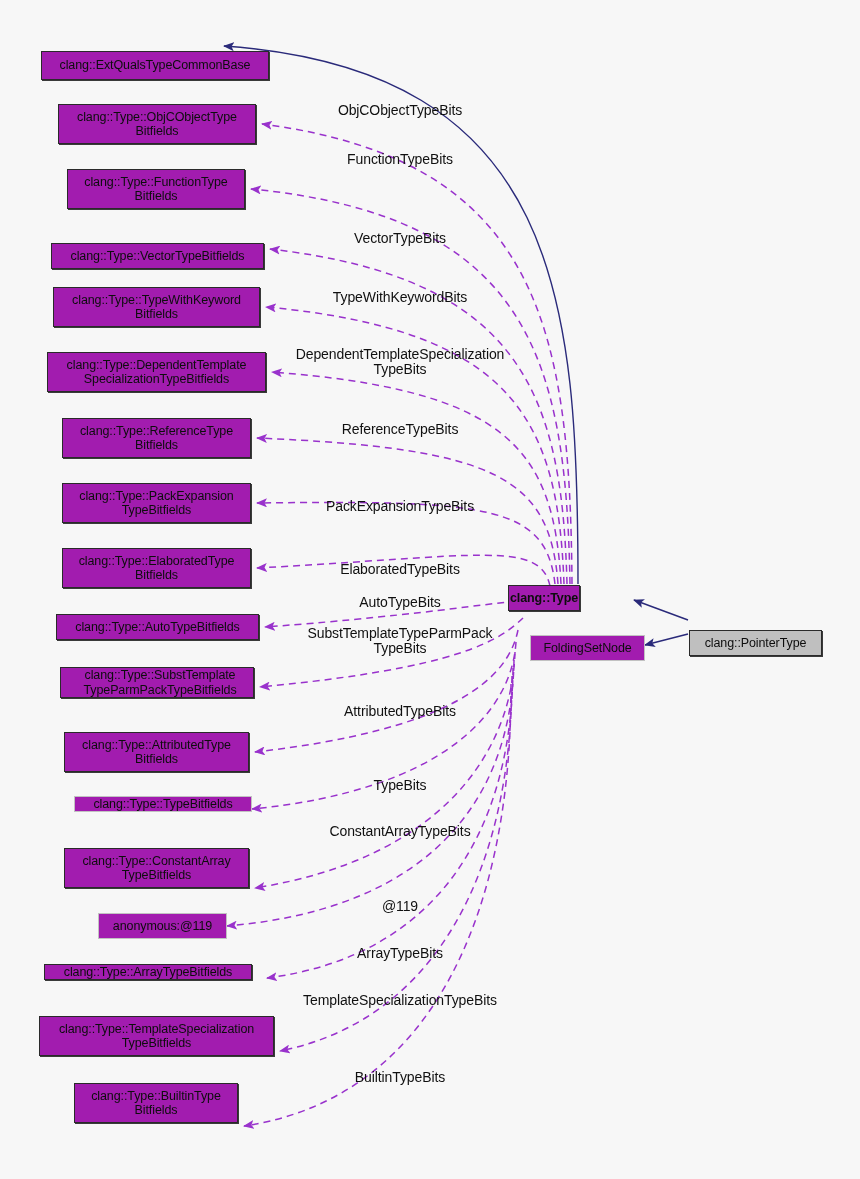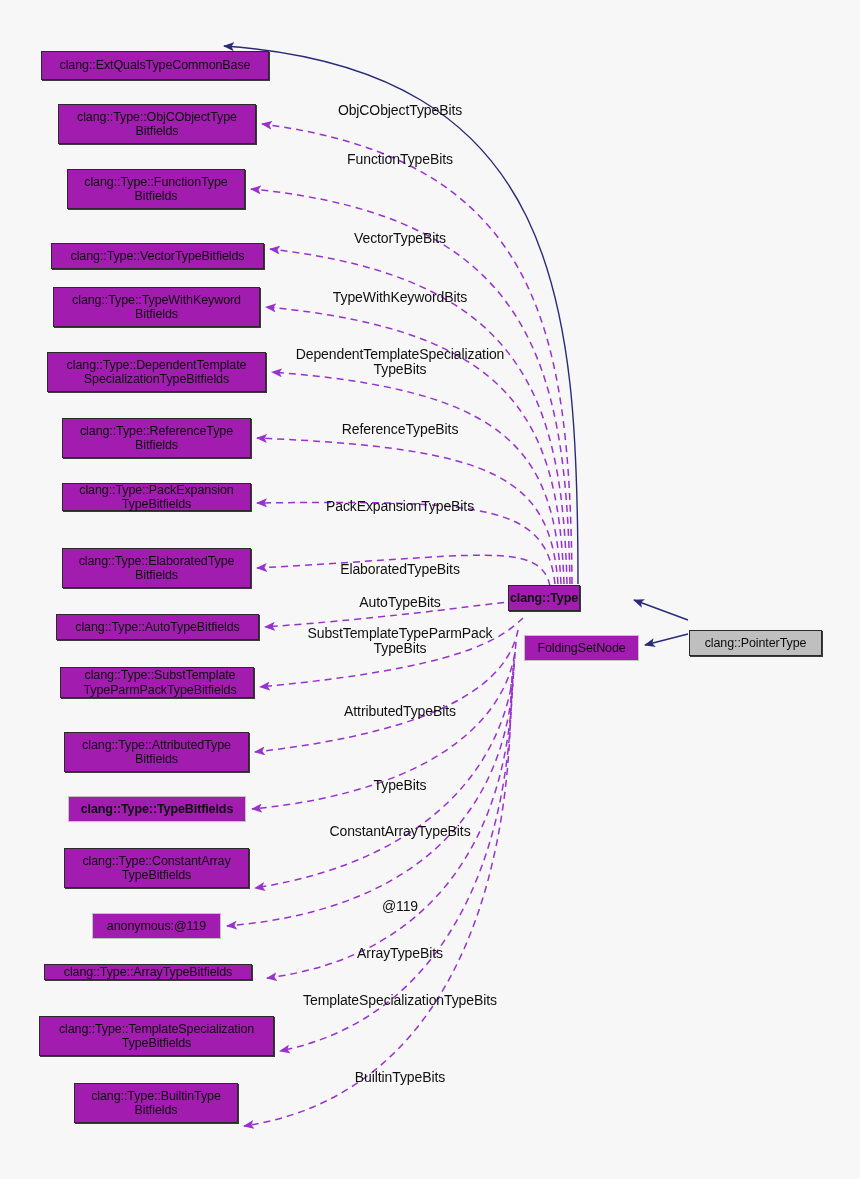--- a/index.html
+++ b/index.html
@@ -39,20 +39,21 @@
     padding: 1px 4px;
     white-space: pre-line;
   }
   .node.strong {
     border-width: 1px;
     box-shadow: 1px 1px 0 0 #3a3a3a;
   }
   .node.faint {
     border: 1px solid #c2c2c2;
     box-shadow: none;
+    margin-left: 6px;
   }
   .node.highlight {
     background: #bfbfbf;
     border: 1px solid #2a2a2a;
     box-shadow: 1px 1px 0 0 #3a3a3a;
     margin-top: 15px;
   }
   .edge-label {
     position: absolute;
     color: #101010;
@@ -107,30 +108,30 @@
 Bitfields</div>
       <div class="node strong" style="left: 67px; top: 169px; width: 178px; height: 40px;">clang::Type::FunctionType
 Bitfields</div>
       <div class="node strong" style="left: 51px; top: 235px; width: 213px; height: 26px; margin-top: 8px;">clang::Type::VectorTypeBitfields</div>
       <div class="node strong" style="left: 53px; top: 287px; width: 207px; height: 40px;">clang::Type::TypeWithKeyword
 Bitfields</div>
       <div class="node strong" style="left: 47px; top: 352px; width: 219px; height: 40px;">clang::Type::DependentTemplate
 SpecializationTypeBitfields</div>
       <div class="node strong" style="left: 62px; top: 418px; width: 189px; height: 40px;">clang::Type::ReferenceType
 Bitfields</div>
-      <div class="node strong" style="left: 62px; top: 483px; width: 189px; height: 28px;">clang::Type::PackExpansion
+      <div class="node strong" style="left: 62px; top: 483px; width: 189px; height: 40px;">clang::Type::PackExpansion
 TypeBitfields</div>
       <div class="node strong" style="left: 62px; top: 548px; width: 189px; height: 40px;">clang::Type::ElaboratedType
 Bitfields</div>
       <div class="node strong" style="left: 56px; top: 614px; width: 203px; height: 26px;">clang::Type::AutoTypeBitfields</div>
       <div class="node strong" style="left: 60px; top: 667px; width: 194px; height: 31px; padding-left: 10px;">clang::Type::SubstTemplate
 TypeParmPackTypeBitfields</div>
       <div class="node strong" style="left: 64px; top: 732px; width: 185px; height: 40px;">clang::Type::AttributedType
 Bitfields</div>
-      <div class="node faint" style="left: 68px; top: 796px; width: 178px; height: 26px; font-weight: bold;">clang::Type::TypeBitfields</div>
+      <div class="node faint" style="left: 68px; top: 796px; width: 178px; height: 16px;">clang::Type::TypeBitfields</div>
       <div class="node strong" style="left: 64px; top: 848px; width: 185px; height: 40px;">clang::Type::ConstantArray
 TypeBitfields</div>
       <div class="node faint" style="left: 92px; top: 913px; width: 129px; height: 26px;">anonymous:@119</div>
       <div class="node strong" style="left: 44px; top: 964px; width: 208px; height: 16px;">clang::Type::ArrayTypeBitfields</div>
       <div class="node strong" style="left: 39px; top: 1016px; width: 235px; height: 40px;">clang::Type::TemplateSpecialization
 TypeBitfields</div>
       <div class="node strong" style="left: 74px; top: 1083px; width: 164px; height: 40px;">clang::Type::BuiltinType
 Bitfields</div>
       <div class="node strong" style="left: 508px; top: 585px; width: 72px; height: 26px; font-weight: bold;">clang::Type</div>
       <div class="node faint" style="left: 524px; top: 635px; width: 115px; height: 26px;">FoldingSetNode</div>

